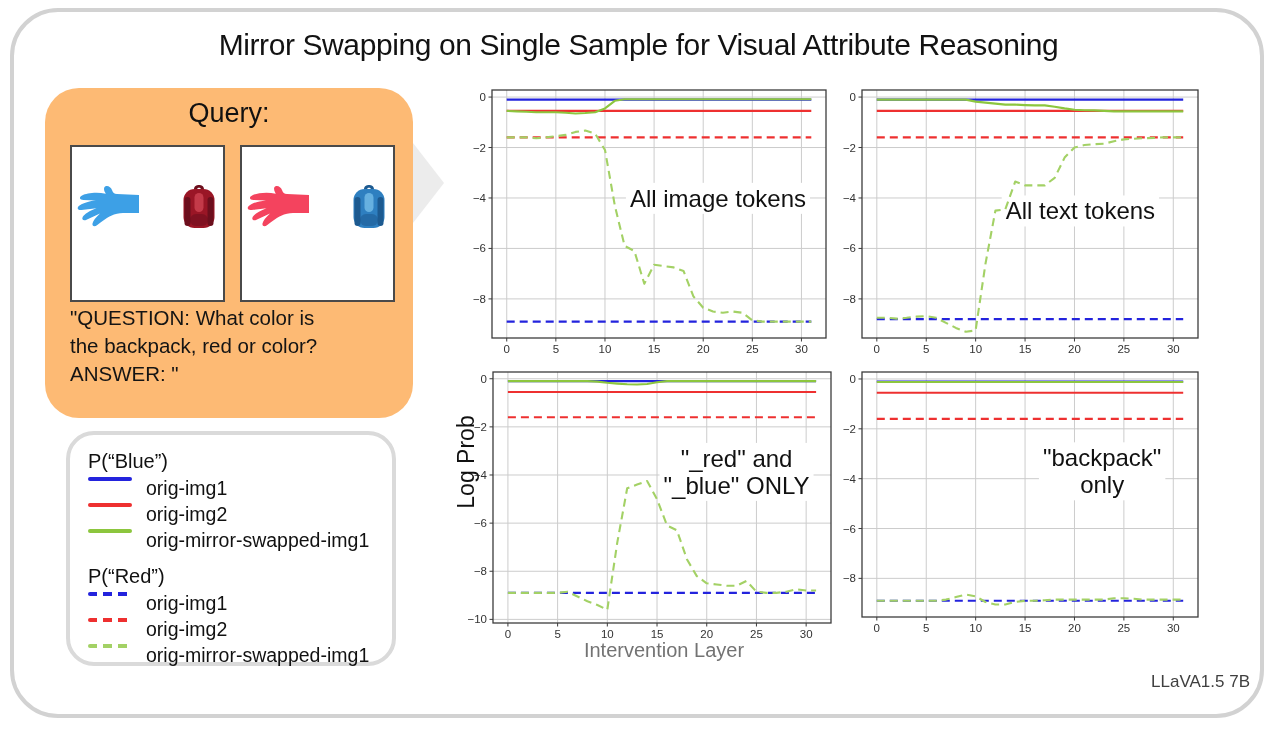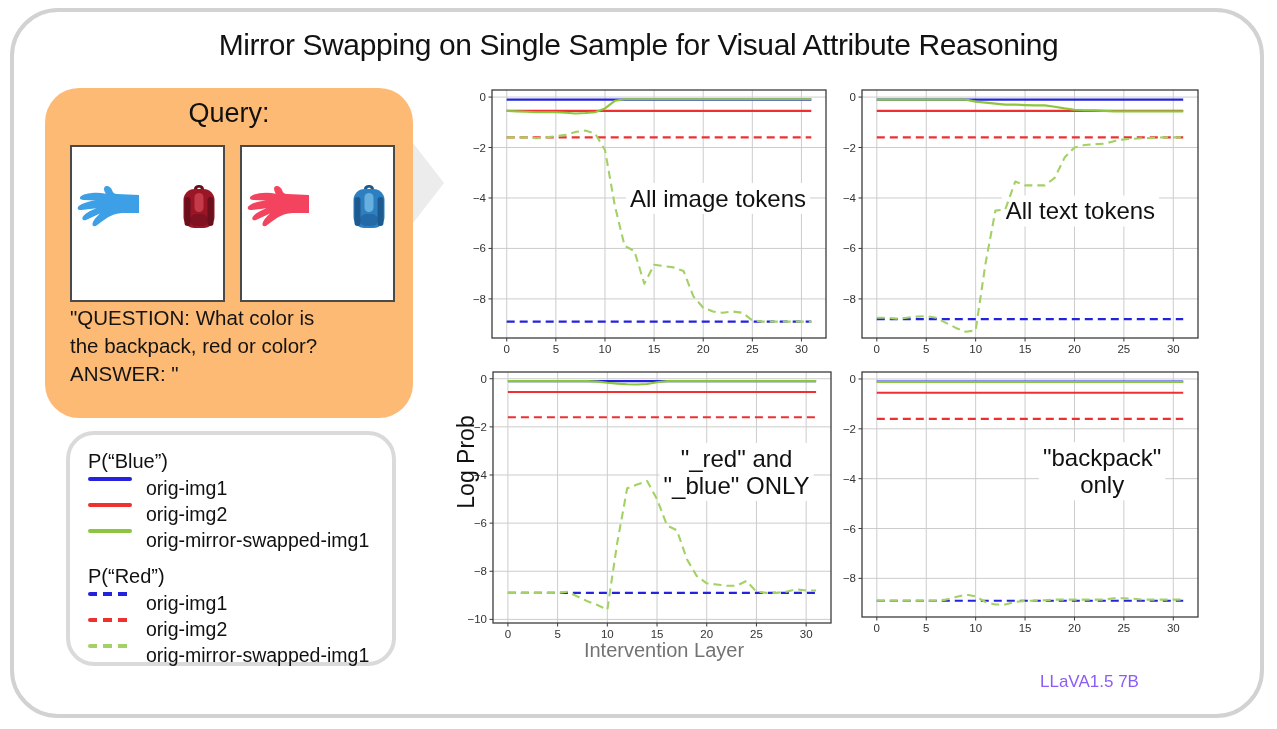--- a/index.html
+++ b/index.html
@@ -56,22 +56,22 @@
   .chart{position:absolute;}
   .ylabel{
     position:absolute;left:466px;top:462px;transform:translate(-50%,-50%) rotate(-90deg);
     font-size:23px;color:#111;white-space:nowrap;
   }
   .xlabel{
     position:absolute;left:497px;top:639px;width:334px;text-align:center;
     font-size:20px;color:#737373;
   }
   .model-label{
-    position:absolute;left:1040px;top:672px;width:210px;text-align:left;
-    font-size:17px;color:#8b5cf6;
+    position:absolute;left:1040px;top:672px;width:210px;text-align:right;
+    font-size:17px;color:#404040;
   }
 </style>
 </head>
 <body>
 
 <div id="canvas">
   <div class="frame"></div>
 
   <div class="title">Mirror Swapping on Single Sample for Visual Attribute Reasoning</div>
 

